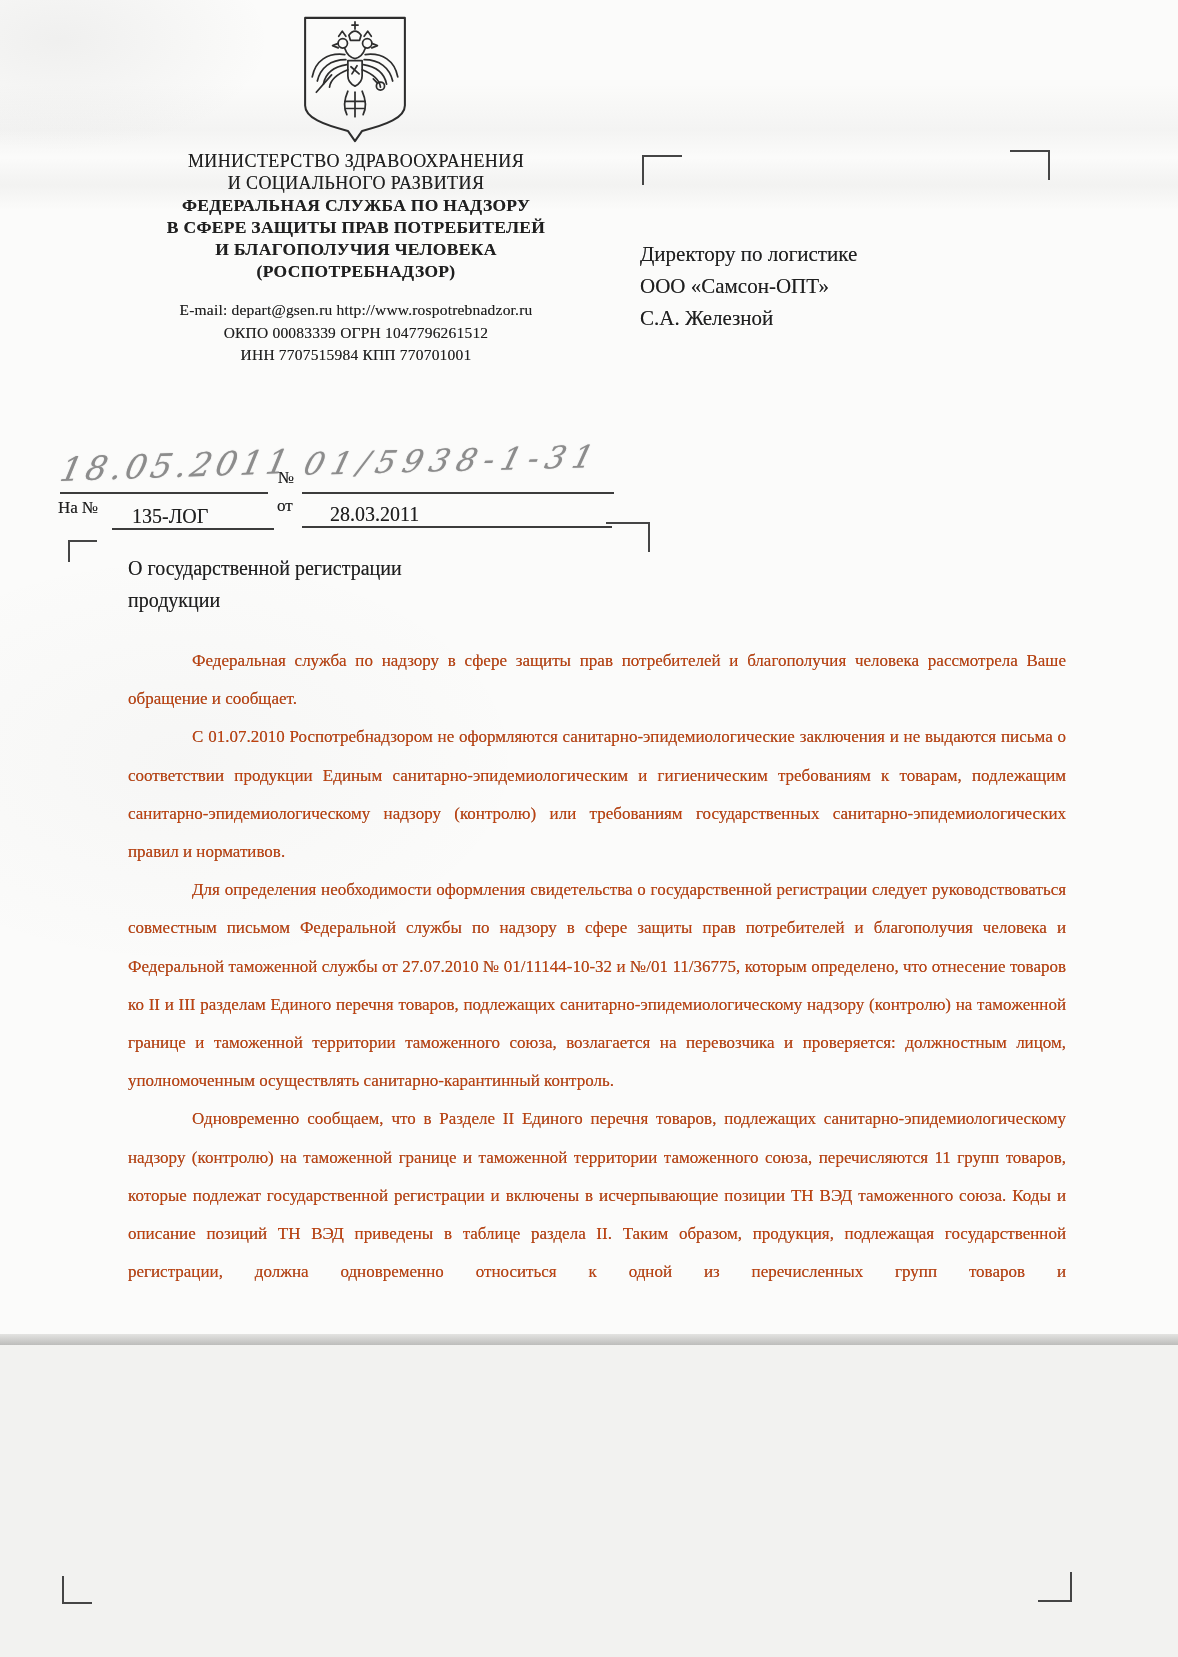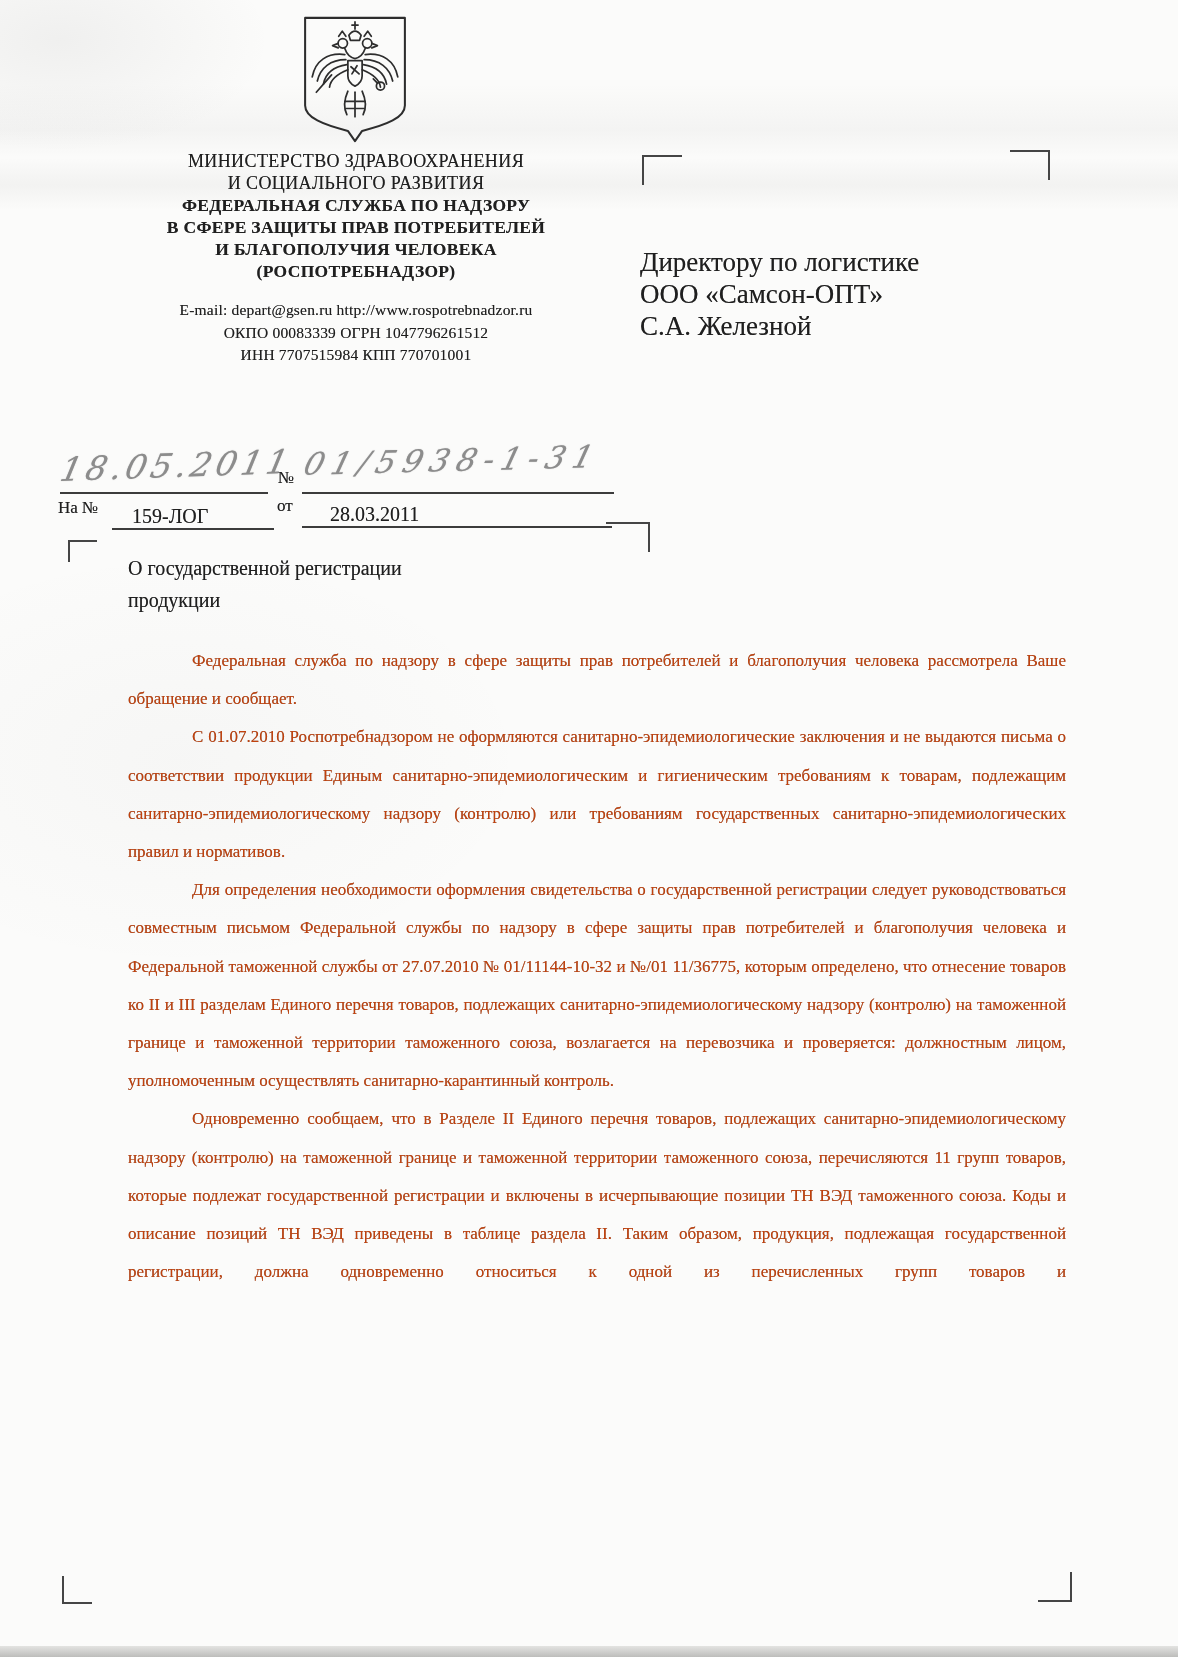--- a/index.html
+++ b/index.html
@@ -5,21 +5,21 @@
   html,body{margin:0;padding:0;}
   body{
     width:1178px;height:1657px;
     background:#f2f2f0;
     font-family:"Liberation Serif", serif;
     color:#1f1f1f;
     overflow:hidden;
   }
   .page{
     position:relative;
-    width:1178px;height:1657px;
+    width:1178px;height:1345px;
     background:#fbfbfa;
   }
   
   .scan-noise-top{
     position:absolute;left:0;top:0;width:1178px;height:210px;
     background:
       radial-gradient(ellipse 300px 160px at 60px 40px, rgba(90,90,90,0.07), transparent 70%),
       linear-gradient(180deg, transparent 40%, rgba(80,80,80,0.045) 62%, transparent 75%, rgba(80,80,80,0.05) 88%, transparent 100%);
     pointer-events:none;
   }
@@ -40,21 +40,21 @@
   .ministry{font-size:18px;line-height:22px;letter-spacing:0.4px;}
   .service{font-size:17.5px;line-height:22px;font-weight:bold;letter-spacing:0.3px;}
   .addr-lines{margin-top:17px;font-size:15.5px;line-height:22.5px;letter-spacing:0.2px;}
   .txt{ text-shadow:0 0 0.5px rgba(30,30,30,0.55); }
 
   
   .emblem{left:299px;top:13px;width:112px;height:134px;}
   .emblem svg{display:block;}
 
   
-  .recipient{left:640px;top:246px;width:420px;font-size:27px;line-height:32px;}
+  .recipient{left:640px;top:238px;width:420px;font-size:21px;line-height:32px;}
 
   
   .hw{
     font-family:"DejaVu Serif", serif;
     font-style:italic;
     color:#8c8c8c;
     text-shadow:0 0 1px rgba(140,140,140,0.6);
     white-space:nowrap;
   }
   .hw-date{left:62px;top:446px;font-size:33px;letter-spacing:4px;transform:skewX(-14deg) rotate(-2deg);}
@@ -173,21 +173,21 @@
   </div>
 
   <div class="abs hw hw-date">18.05.2011</div>
   <div class="abs rule rule1a"></div>
   <div class="abs lbl lbl-no txt">№</div>
   <div class="abs rule rule1b"></div>
   <div class="abs hw hw-number">01/5938-1-31</div>
 
   <div class="abs lbl lbl-na txt">На №</div>
   <div class="abs rule rule2a"></div>
-  <div class="abs typed-in in-number txt">159-ЛОГ</div>
+  <div class="abs typed-in in-number txt">135-ЛОГ</div>
   <div class="abs lbl lbl-ot txt">от</div>
   <div class="abs rule rule2b"></div>
   <div class="abs typed-in in-date txt">28.03.2011</div>
 
   <div class="abs bk bk-tl b-addr-tl"></div>
   <div class="abs bk bk-tr b-addr-tr"></div>
   <div class="abs bk bk-tl b-ref-tl"></div>
   <div class="abs bk bk-tr b-ref-tr"></div>
   <div class="abs bk bk-bl b-bot-bl"></div>
   <div class="abs bk bk-br b-bot-br"></div>

